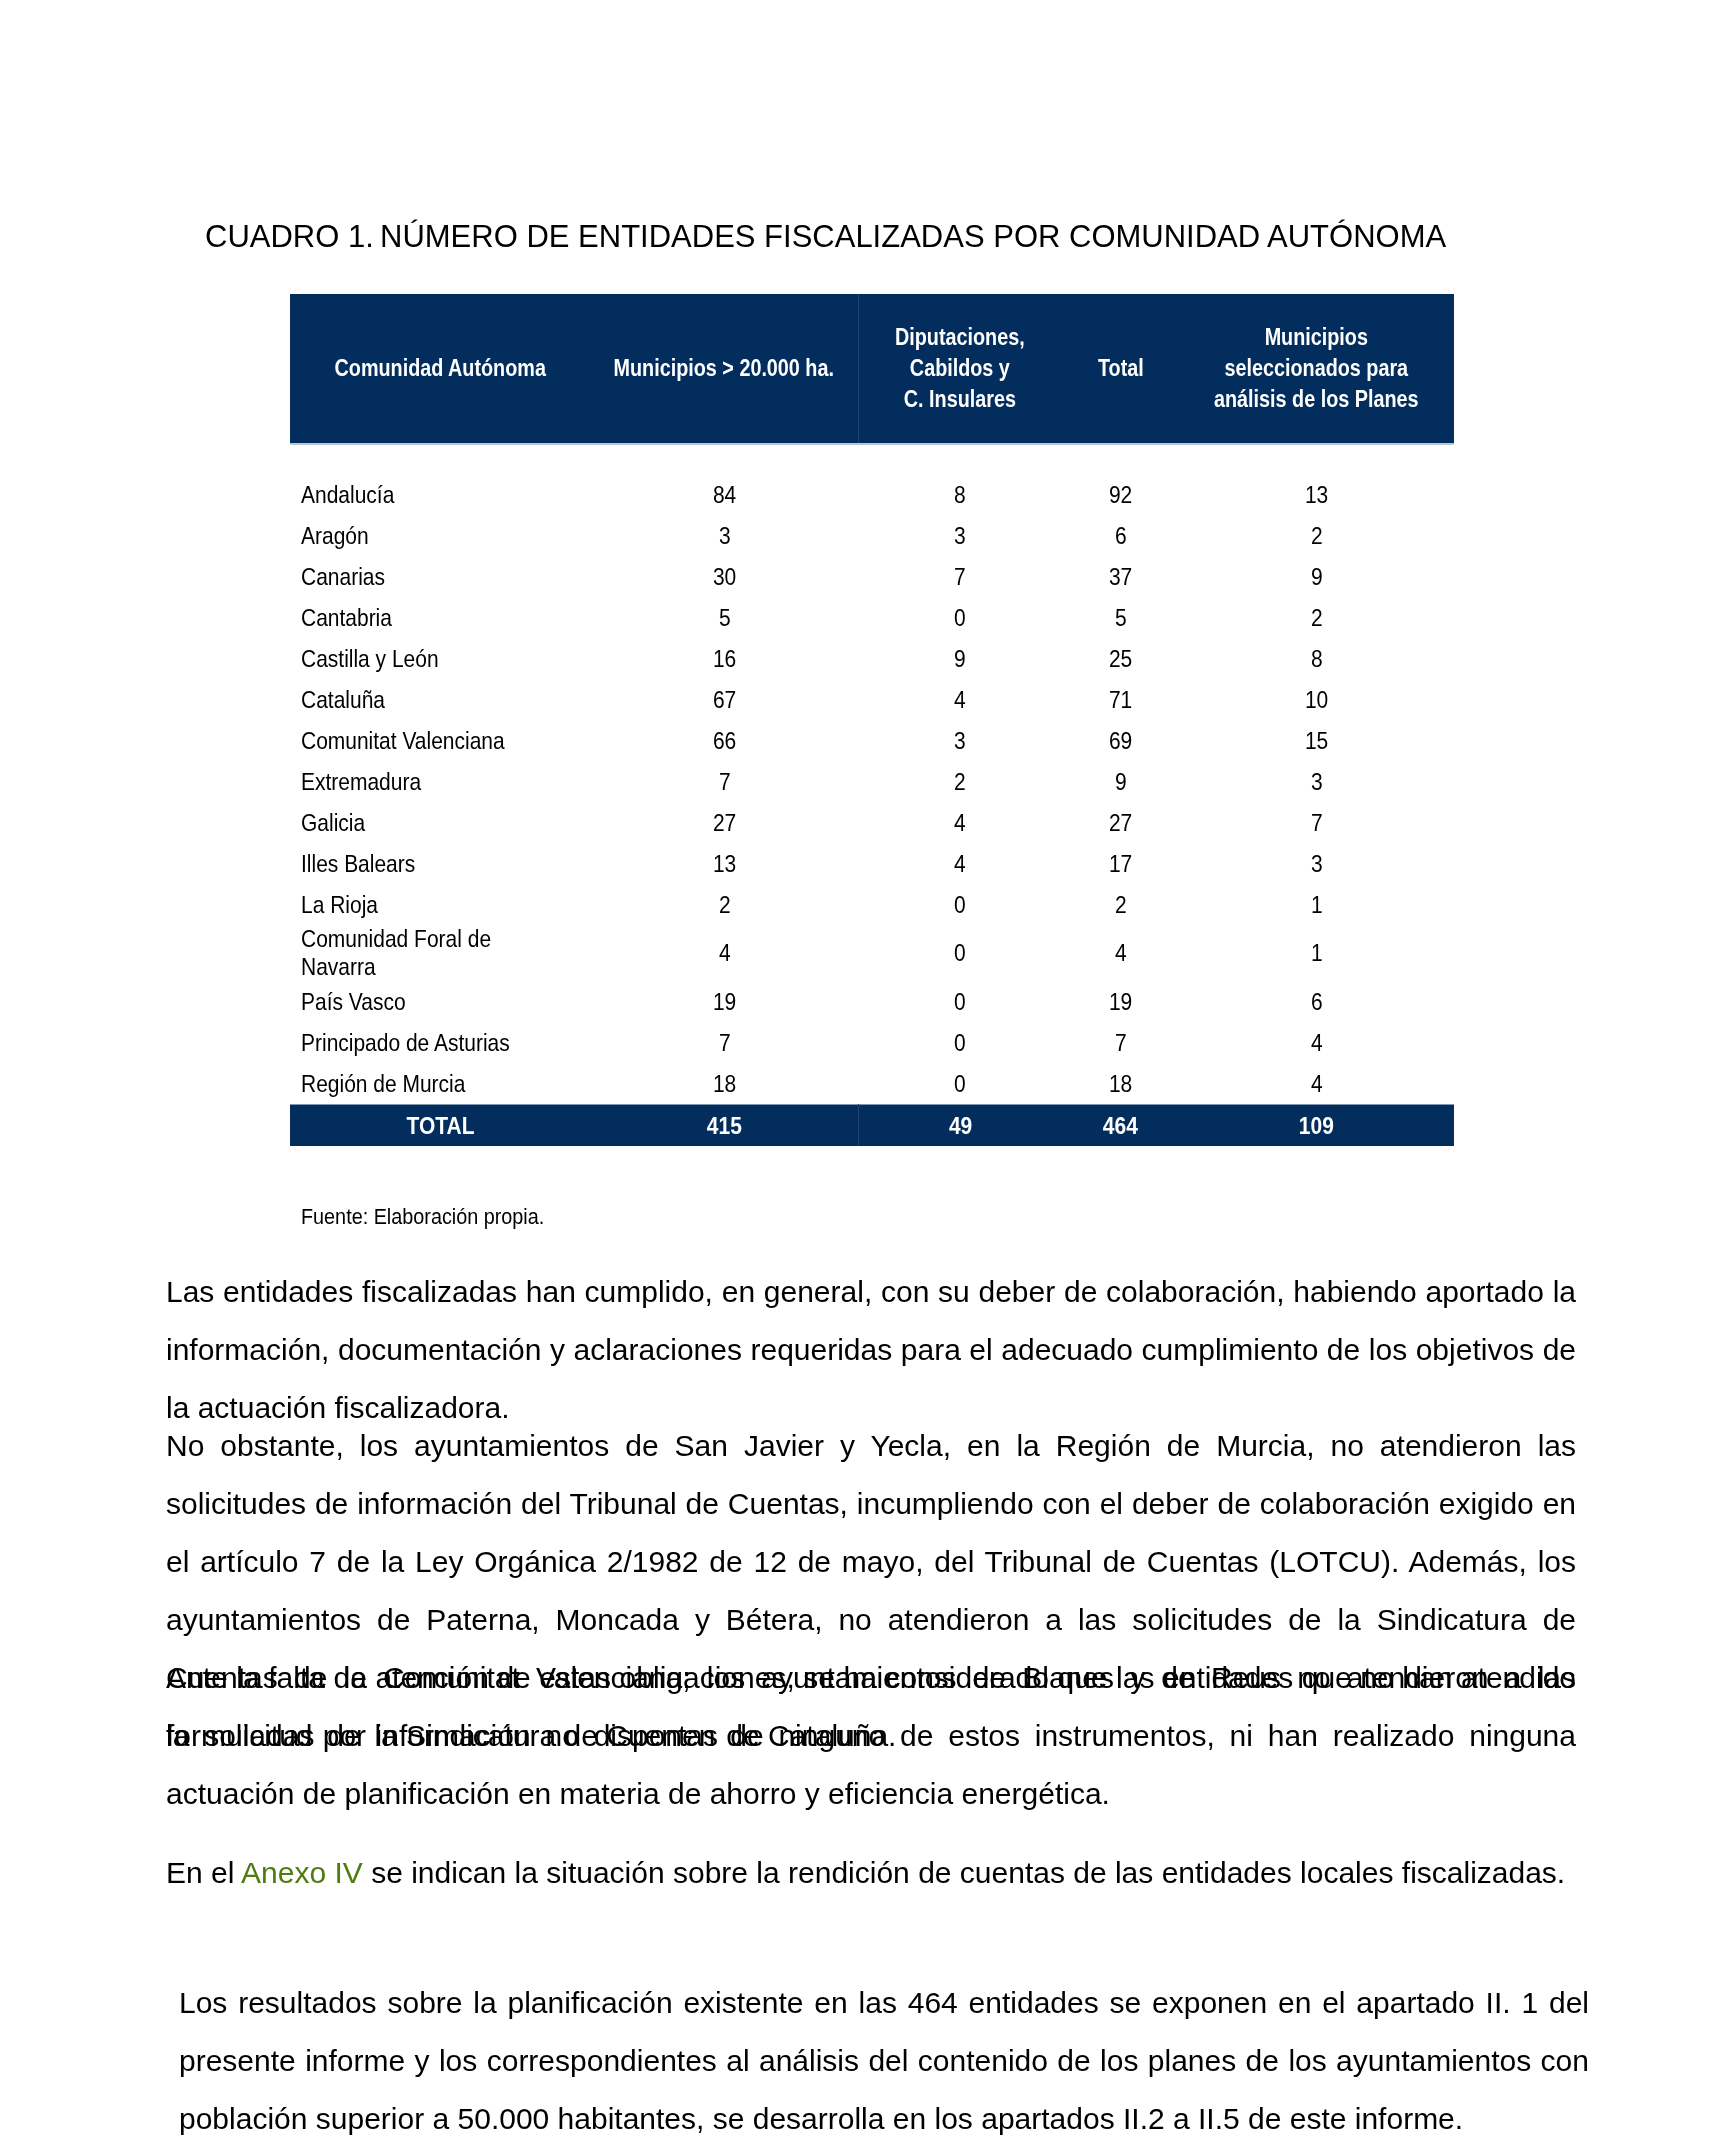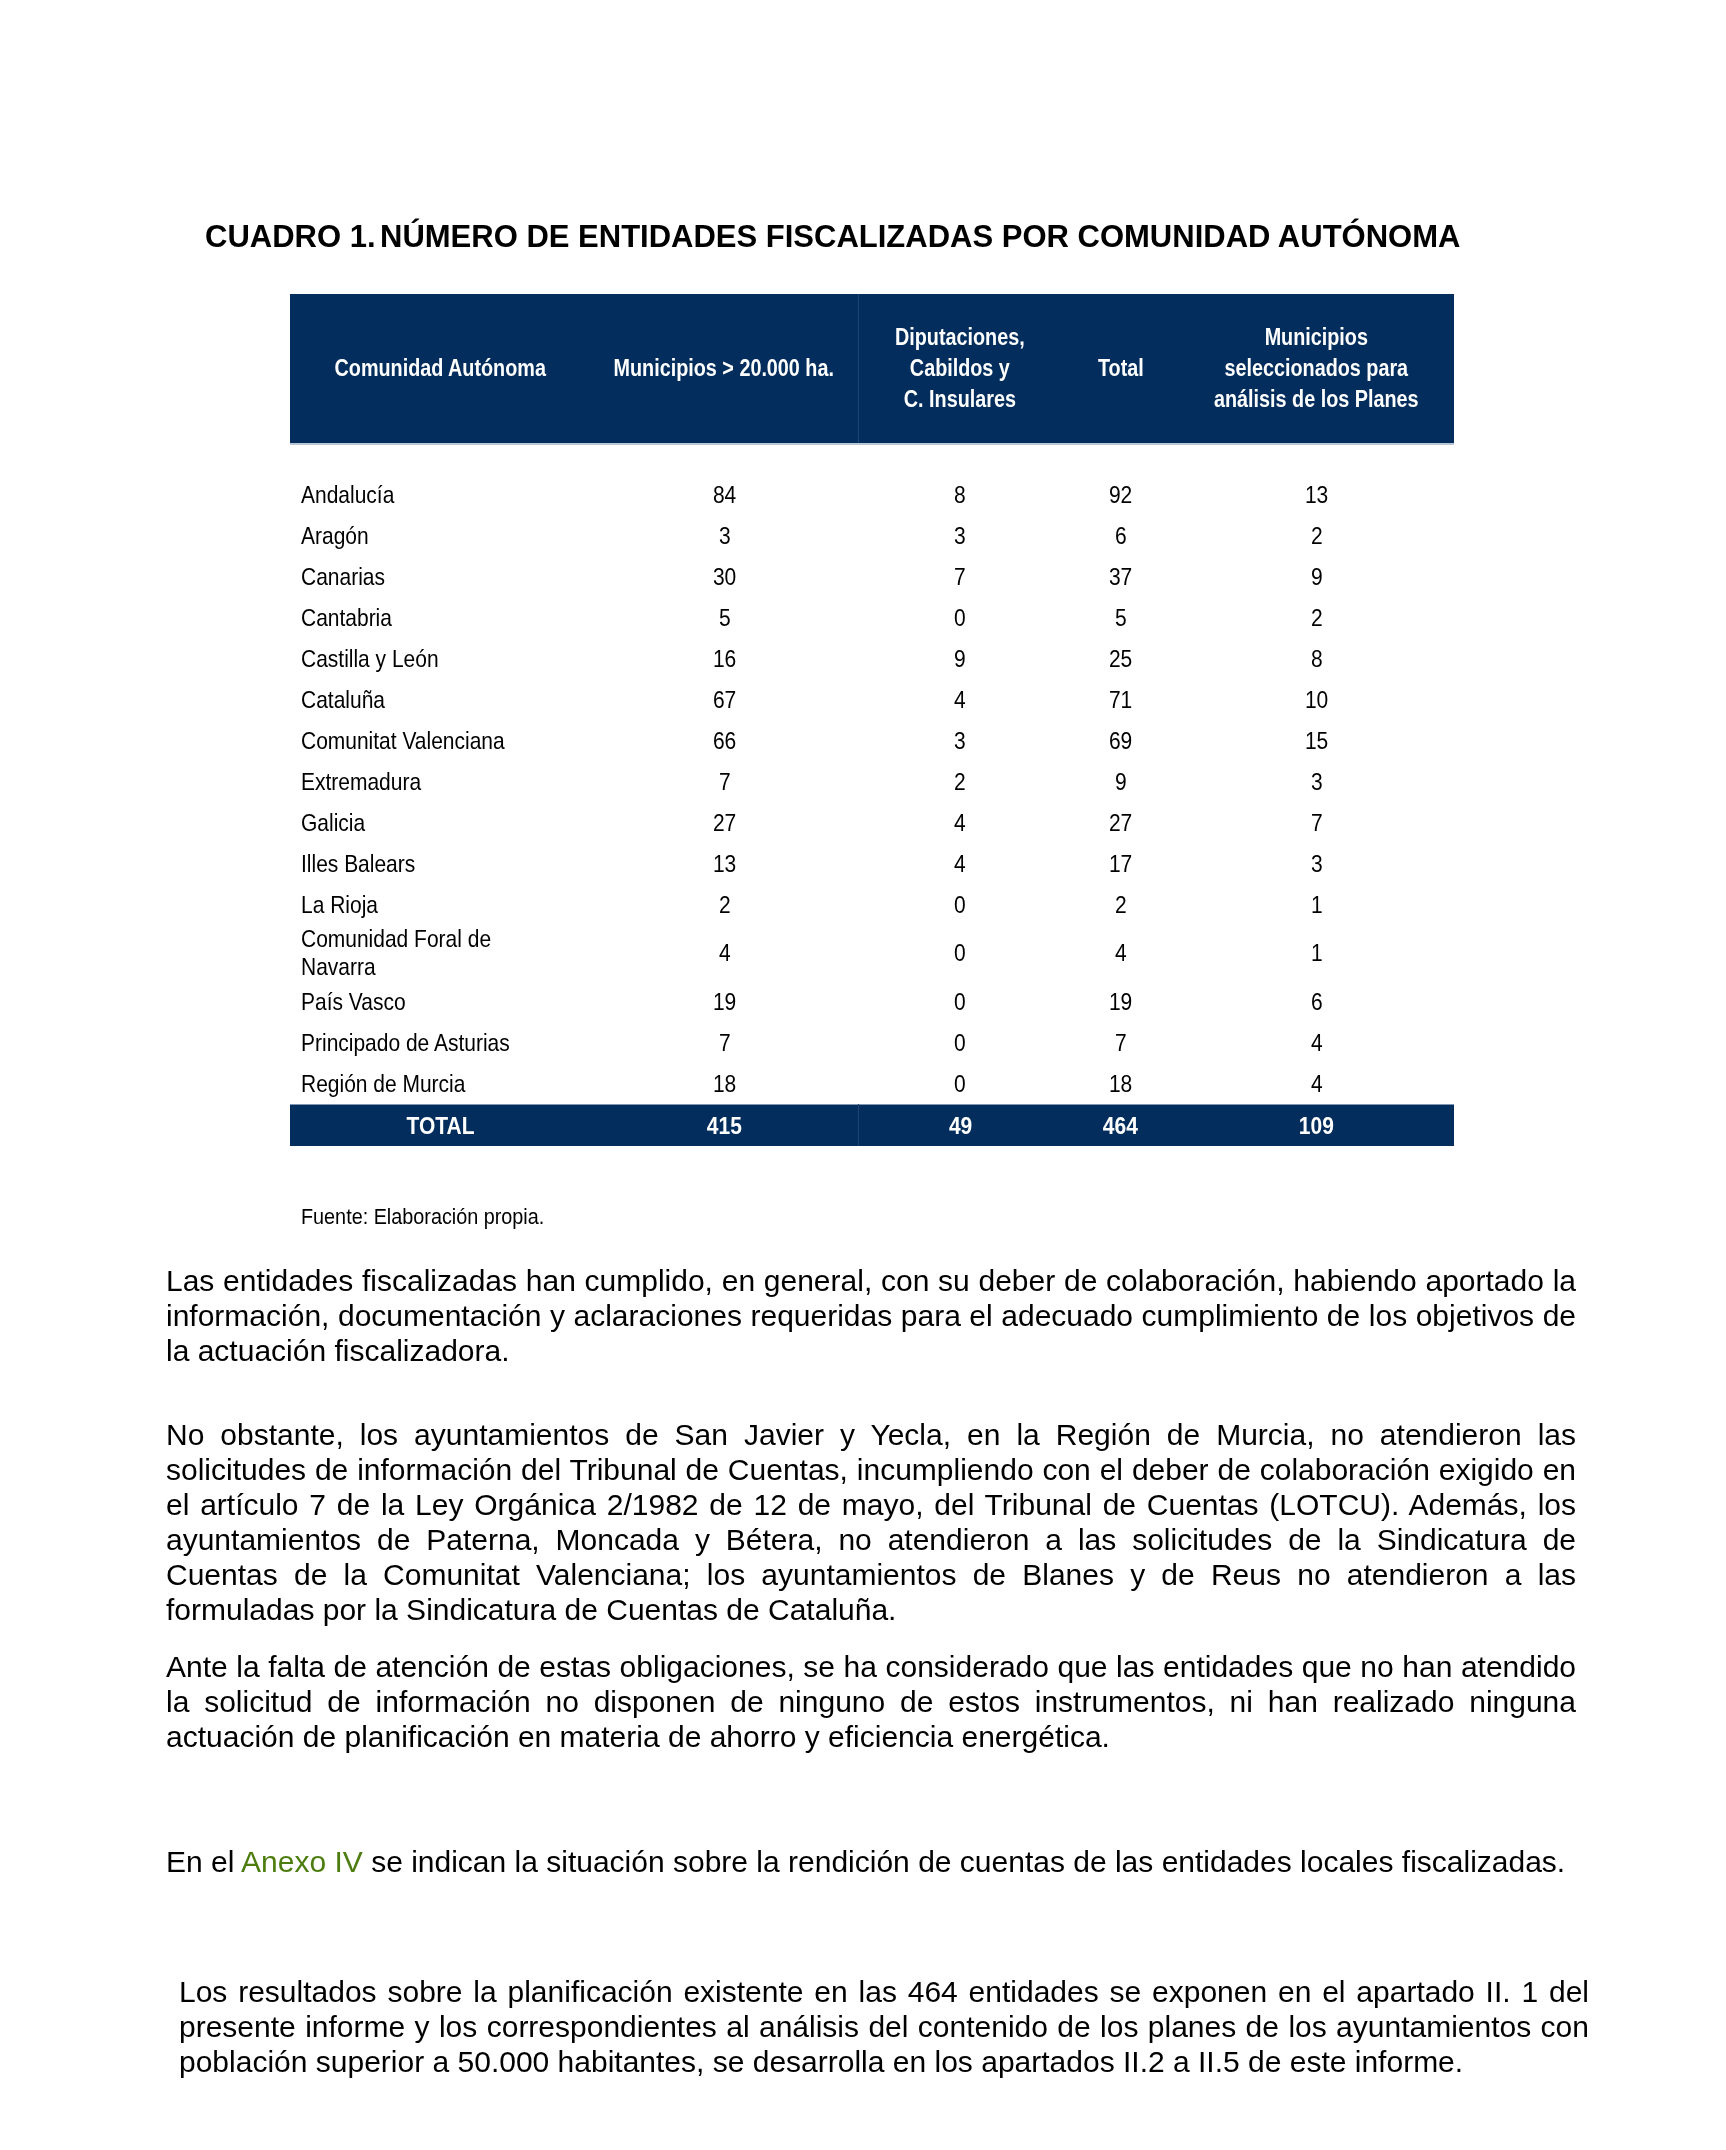--- a/index.html
+++ b/index.html
@@ -1,18 +1,18 @@
 <!DOCTYPE html>
 <html style="font-size:13px"><head>
 <meta charset="utf-8">
 <style>
   html, body { margin: 0; padding: 0; background: #ffffff; }
   body { width: 1727px; height: 2151px; position: relative; overflow: hidden;
          font-family: "Liberation Sans", sans-serif; color: #000; }
-  .caption { position: absolute; left: 205px; top: 219px; font-size: 31px; font-weight: bold;
+  .caption { position: absolute; left: 205px; top: 219px; font-size: 31px; font-weight: normal;
              letter-spacing: 0; white-space: nowrap; }
   .caption .num { display: inline-block; width: 175px; }
   .tbl { position: absolute; left: 290px; top: 294px; width: 1164px; border-collapse: collapse;
          font-family: "Liberation Sans", sans-serif; }
   .tbl th, .tbl td { padding: 0; }
   .hdr { background: #032d5c; color: #fff; height: 149px; }
   .hdr th { font-size: 23px; font-weight: bold; line-height: 31px; text-align: center; vertical-align: middle;
             transform: scaleX(0.86); }
   .hdr th.c0 { width: 301px; }
   .hdr th.c1 { width: 268px; border-right: 0.8px solid #1d4470; }
@@ -24,21 +24,21 @@
   .row td.name { text-align: left; padding-left: 10.6px; }
   .row td.num { text-align: center; }
   .row td span, .tot td span { display: inline-block; transform: scaleX(0.86); }
   .row td.name span { transform-origin: left center; }
   .first td { padding-top: 29px; }
   .tot { background: #032d5c; color: #fff; }
   .tot td { height: 41px; font-size: 24.4px; font-weight: bold; text-align: center; border-top: 1.6px solid #7f97b3; }
   .tot td.c1 { border-right: 0.8px solid #1d4470; }
   .source { position: absolute; left: 301px; top: 1204px; font-size: 22px; }
   .source span { display: inline-block; transform: scaleX(0.9); transform-origin: left center; }
-  .para { position: absolute; left: 166px; width: 1410px; font-size: 30px; line-height: 35px;
+  .para { position: absolute; left: 166px; width: 1410px; font-size: 30px; line-height: 58px;
           text-align: justify; }
   .link { color: #4d7c0f; }
 </style>
 </head>
 <body>
 
 <div class="caption">
   <span class="num">CUADRO 1.</span><span>NÚMERO DE ENTIDADES FISCALIZADAS POR COMUNIDAD AUTÓNOMA</span>
 </div>
 

